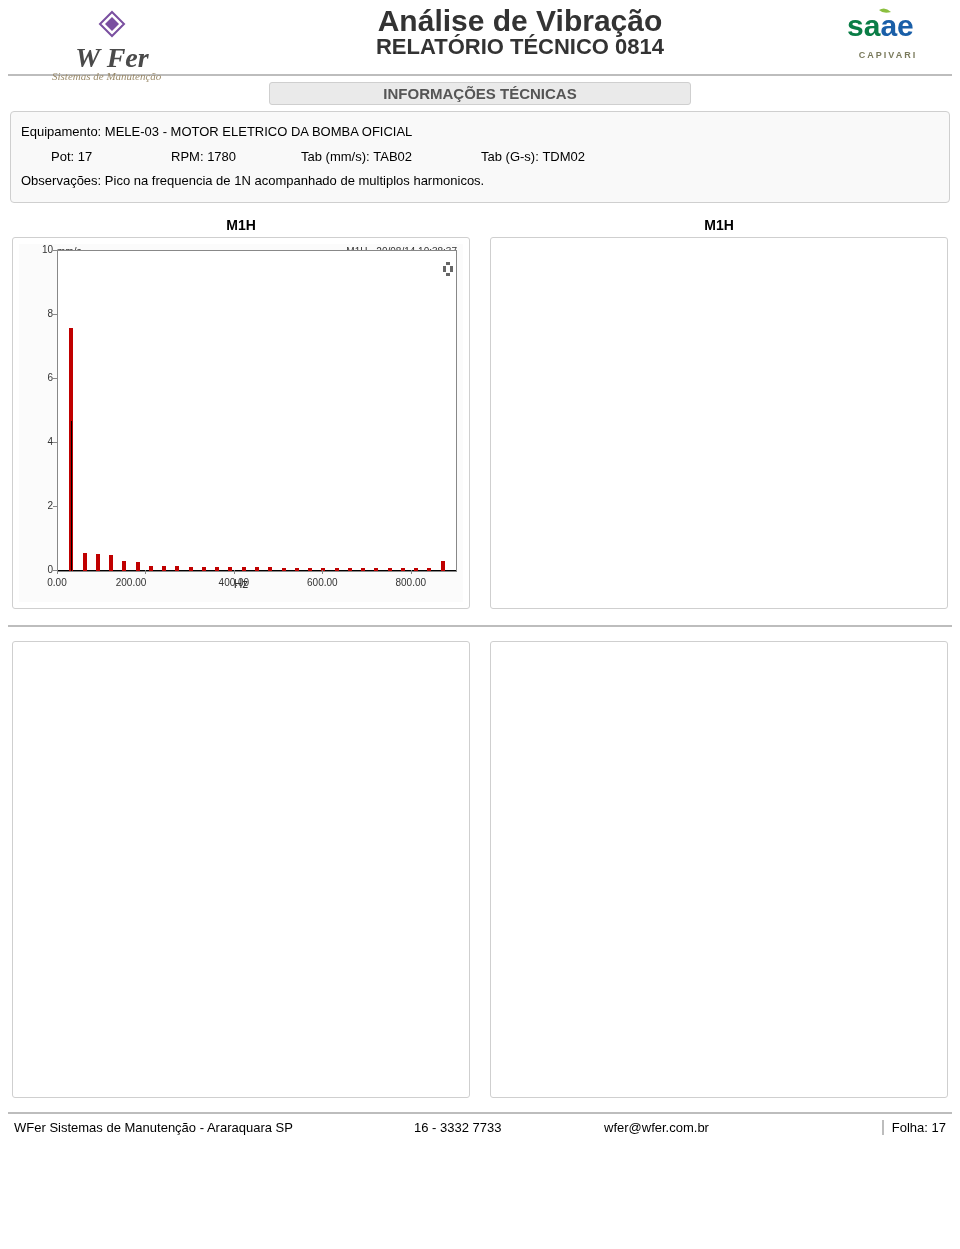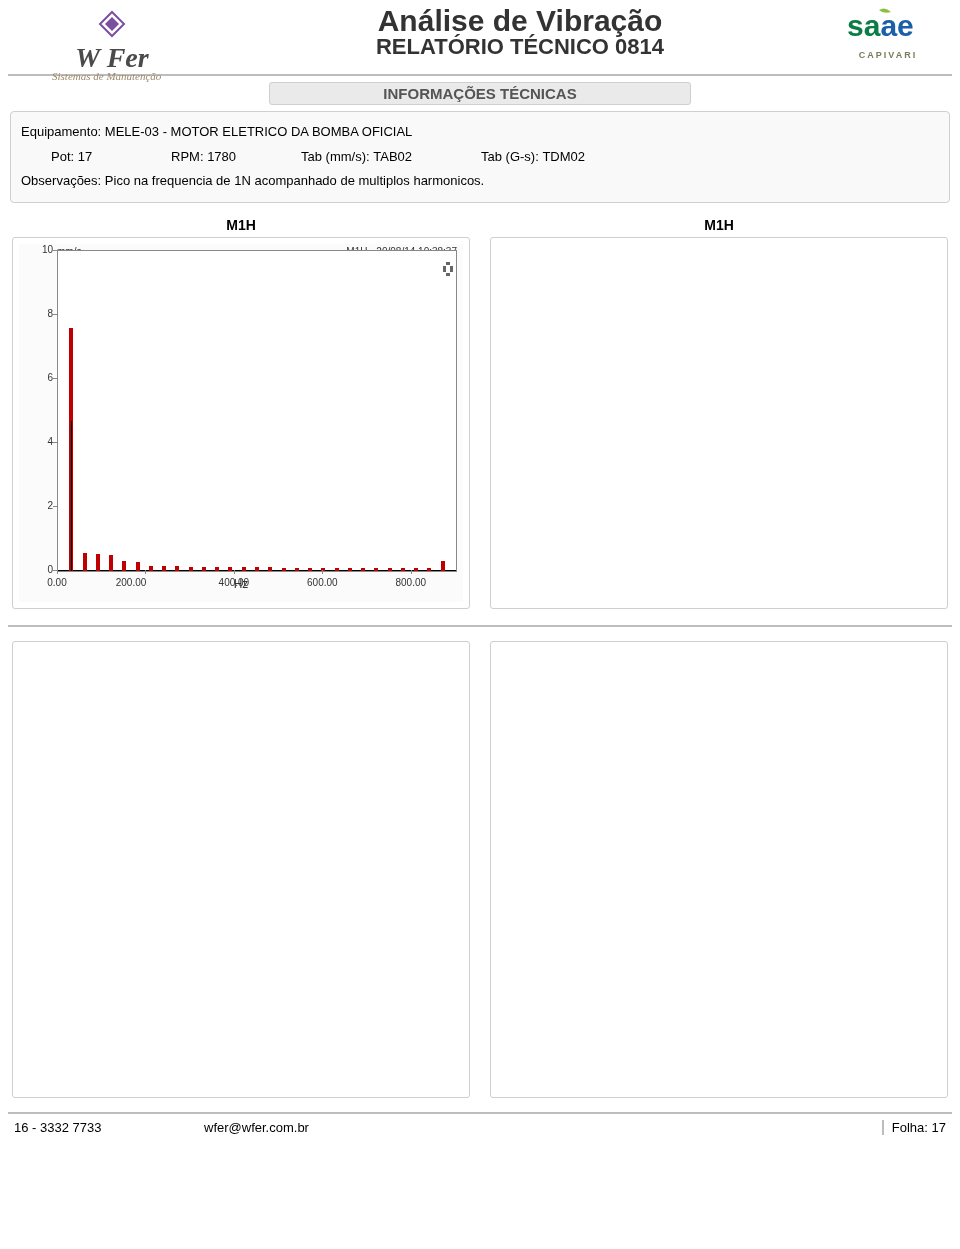--- a/index.html
+++ b/index.html
@@ -204,20 +204,21 @@
 
 <hr class="divider2">
 
 <div class="panels2">
   <div class="panel-box2"></div>
   <div class="panel-box2"></div>
 </div>
 
 <hr class="footer-hr">
 <div class="footer">
+  <span class="c1">WFer Sistemas de Manutenção  -  Araraquara SP</span>
   <span class="c2">16 -  3332 7733</span>
   <span class="c3">wfer@wfer.com.br</span>
   <span class="c4">
     <span>Folha:</span>&nbsp;<span>17</span>
   </span>
 </div>
 
 </div>
 
 </body></html>

